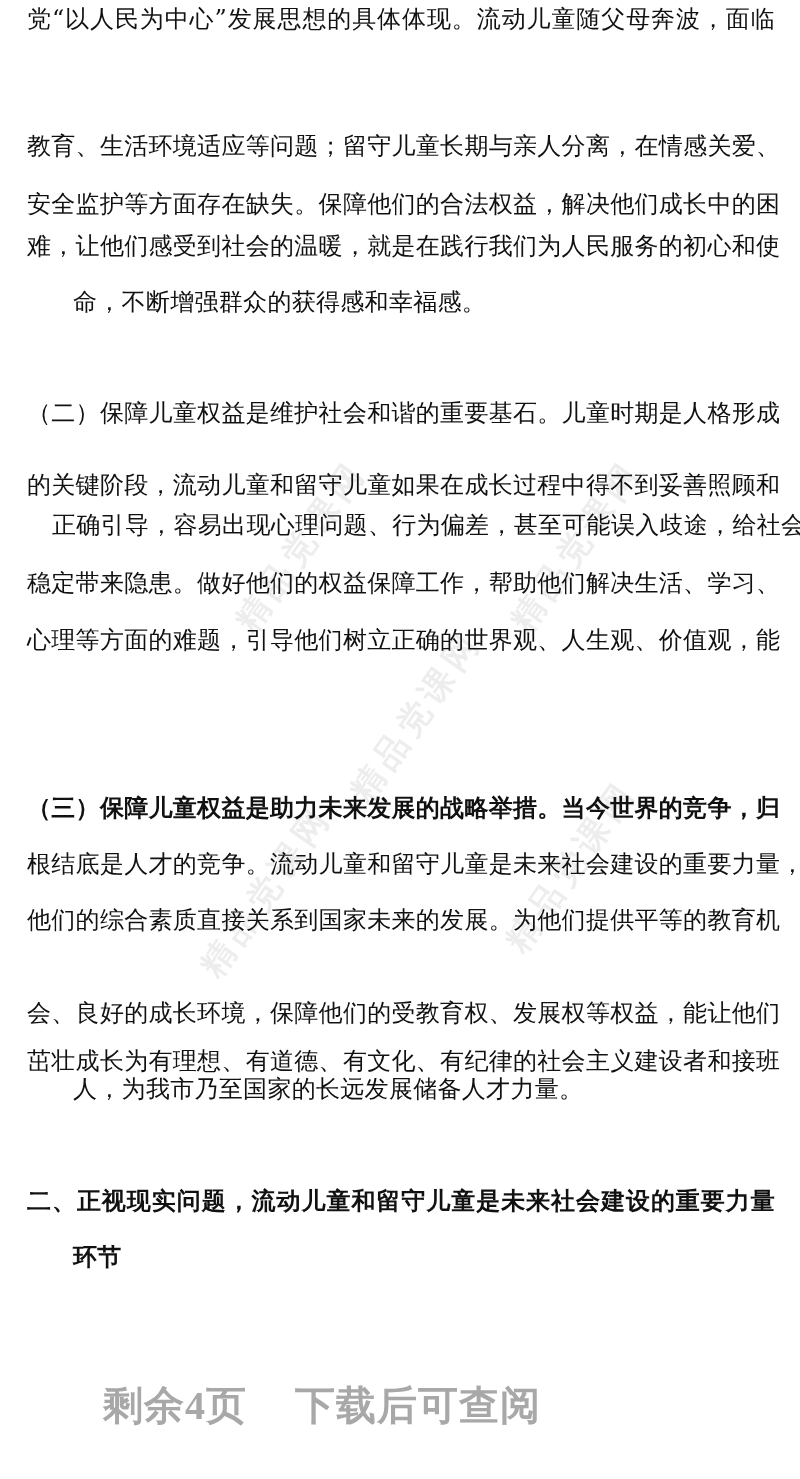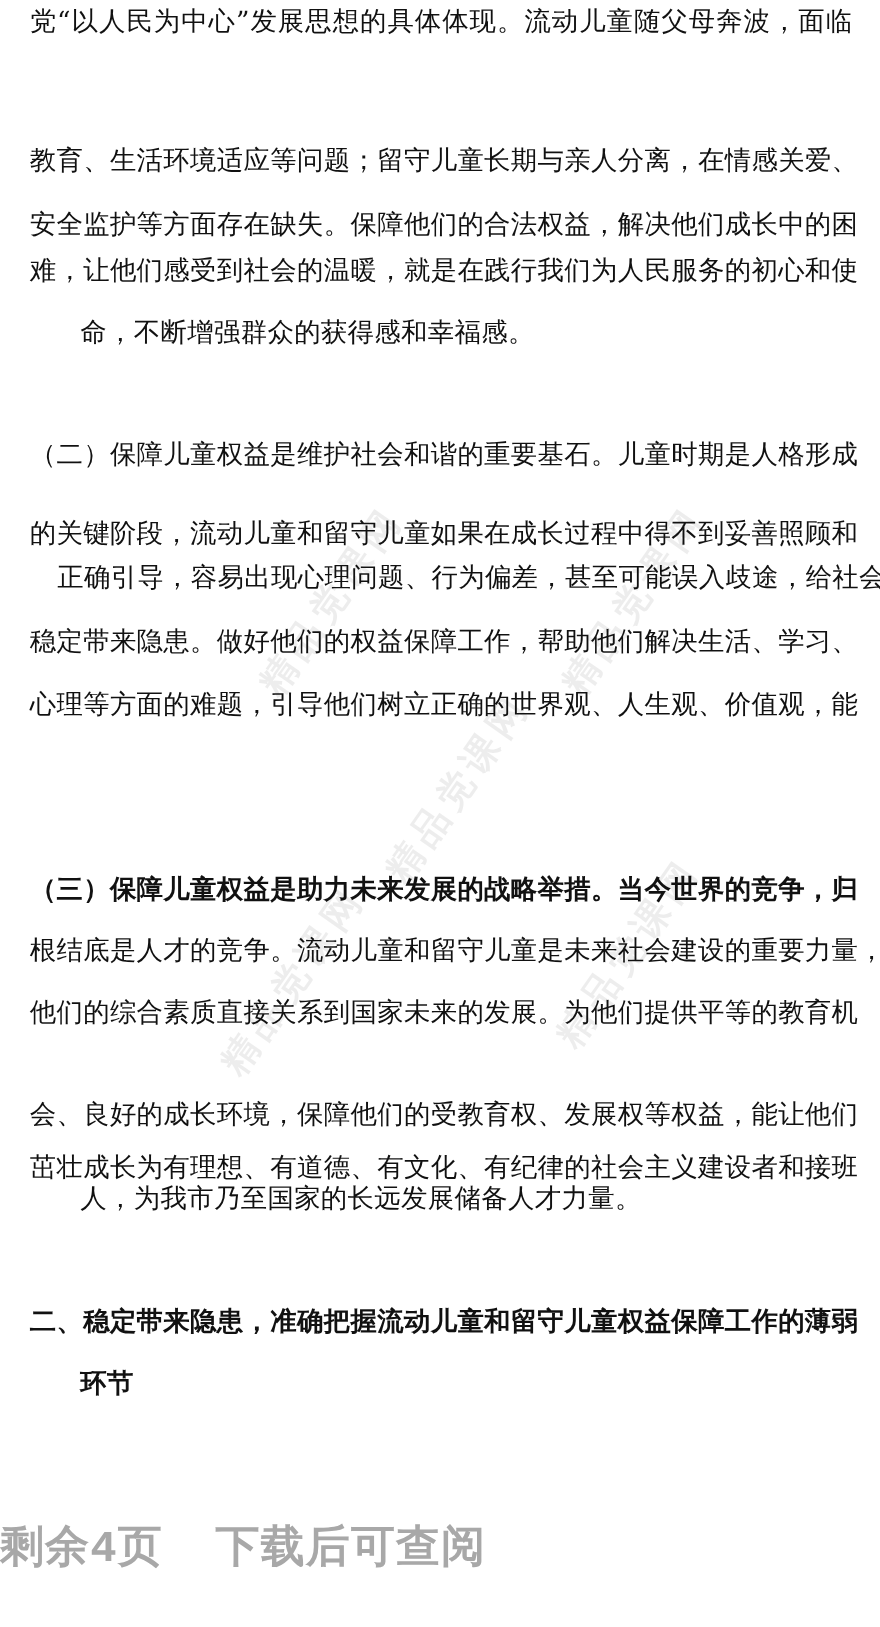--- a/index.html
+++ b/index.html
@@ -6,22 +6,22 @@
   body { width: 800px; height: 1479px; position: relative; overflow: hidden;
          font-family: "DejaVu Serif", "Liberation Serif", serif; color: #111; }
   .page { position: absolute; left: 0; top: 0; width: 800px; height: 1479px; }
   .line { position: absolute; left: 27px; width: 748px; font-size: 24px; line-height: 30px;
           white-space: nowrap; letter-spacing: 0.3px; text-align: justify; text-align-last: justify; }
   .line.last { text-align-last: left; margin-left: 46px; }
   .heading { font-weight: bold; }
   .watermark { position: absolute; color: rgba(0,0,0,0.07); font-size: 34px; font-weight: bold;
                transform: rotate(-55deg); transform-origin: left top; white-space: nowrap;
                font-family: "DejaVu Sans", sans-serif; letter-spacing: 6px; pointer-events: none; }
-  .cta { position: absolute; left: 0; width: 644px; top: 1378px; 
-         font-family: Liberation Mono, monospace; font-weight: bold;
+  .cta { position: absolute; left: 0; width: 644px; top: 1378px; text-align: center;
+         font-family: Liberation Serif, serif; font-weight: bold;
          font-size: 40px; color: #a8a8a8; letter-spacing: 1px; }
   .cta span { display: inline-block; }
   .cta .gap { width: 48px; }
 </style>
 </head>
 <body>
 
 <div class="page">
 
   <div class="watermark" style="left:225px; top:615px;">精品党课网</div>
@@ -42,19 +42,19 @@
   <div class="line" style="top:568px;">稳定带来隐患。做好他们的权益保障工作，帮助他们解决生活、学习、</div>
   <div class="line" style="top:625px;">心理等方面的难题，引导他们树立正确的世界观、人生观、价值观，能</div>
 
   <div class="line" style="top:793px;font-weight:bold;">（三）保障儿童权益是助力未来发展的战略举措。当今世界的竞争，归</div>
   <div class="line" style="top:849px;">根结底是人才的竞争。流动儿童和留守儿童是未来社会建设的重要力量，</div>
   <div class="line" style="top:905px;">他们的综合素质直接关系到国家未来的发展。为他们提供平等的教育机</div>
   <div class="line" style="top:962px;margin-top:36px;">会、良好的成长环境，保障他们的受教育权、发展权等权益，能让他们</div>
   <div class="line" style="top:1034px;margin-top:12px;">茁壮成长为有理想、有道德、有文化、有纪律的社会主义建设者和接班</div>
   <div class="line last" style="top:1074px;">人，为我市乃至国家的长远发展储备人才力量。</div>
 
-  <div class="line heading" style="top:1186px;">二、稳定带来隐患，准确把握流动儿童和留守儿童权益保障工作的薄弱</div>
+  <div class="line heading" style="top:1186px;">二、正视现实问题，流动儿童和留守儿童是未来社会建设的重要力量</div>
   <div class="line heading last" style="top:1242px;">环节</div>
 
   <div class="cta">
     <span>剩余4页</span><span class="gap"></span><span>下载后可查阅</span>
   </div>
 </div>
 
 </body></html>

